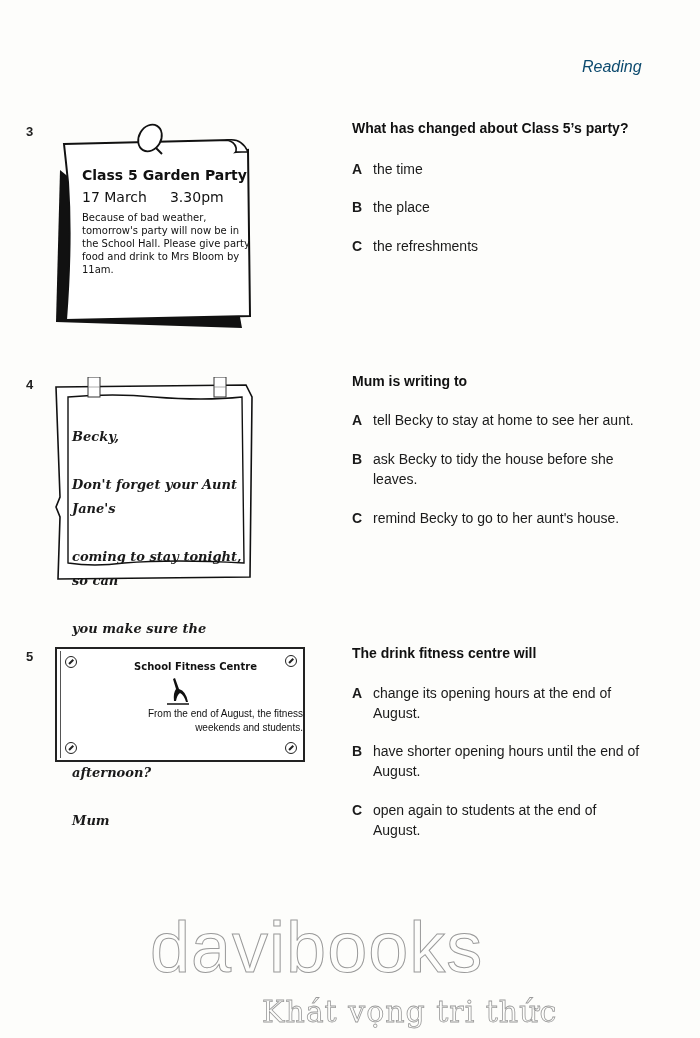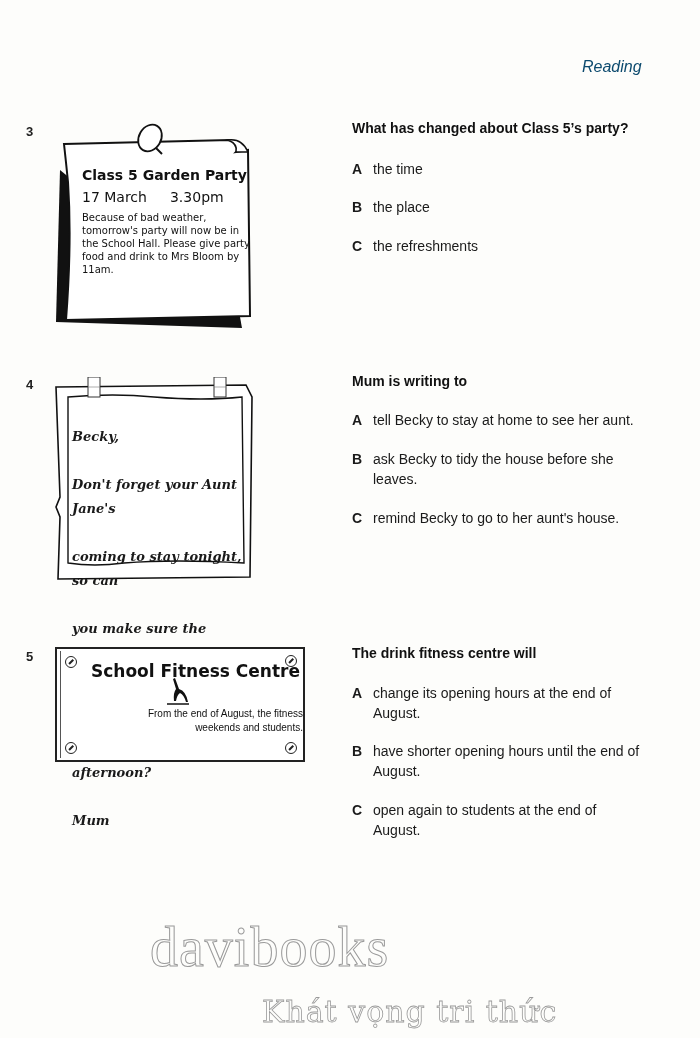--- a/index.html
+++ b/index.html
@@ -37,27 +37,27 @@
     position: absolute; left: 18px; top: 24px; width: 178px;
     font-family: "DejaVu Serif", serif; font-style: italic; font-weight: bold;
     font-size: 13px; line-height: 24px; color: #1a1a1a; white-space: pre-line;
   }
 
   
   .note5 { left: 55px; top: 647px; width: 250px; height: 115px; border: 2px solid #222; box-sizing: border-box; background: #fff; }
   .note5 .inner { position: absolute; left: 3px; top: 2px; right: 2px; bottom: 2px; border-left: 1px solid #555; }
   .note5 .screw { position: absolute; width: 12px; height: 12px; border: 1.5px solid #222; border-radius: 50%; box-sizing: border-box; }
   .note5 .screw::after { content: ""; position: absolute; left: 2px; top: 4px; width: 6px; height: 1.5px; background: #222; transform: rotate(-45deg); }
-  .note5 .title { position: absolute; left: 0; right: 0; top: 12px; text-align: center; font-family: "DejaVu Sans", sans-serif; font-weight: bold; font-size: 17px; padding-left: 31px; }
+  .note5 .title { position: absolute; left: 0; right: 0; top: 12px; text-align: center; font-family: "DejaVu Sans", sans-serif; font-weight: bold; font-size: 10px; padding-left: 31px; }
   .note5 .gym { position: absolute; left: 108px; top: 28px; }
   .note5 .body { position: absolute; left: 0; right: 0; top: 58px; text-align: right; font-family: Liberation Sans, sans-serif; font-size: 10px; line-height: 14px; }
 
   
   .wm-main {
-    left: 150px; top: 902px; font-family: Liberation Serif, serif; font-size: 56px; letter-spacing: 1px;
+    left: 150px; top: 902px; font-family: Liberation Sans, sans-serif; font-size: 72px; letter-spacing: 1px;
     color: transparent; -webkit-text-stroke: 1px #9a9a9a; line-height: 90px;
   }
   .wm-sub {
     left: 262px; top: 992px; font-family: "DejaVu Serif", serif; font-size: 30px; letter-spacing: 1px;
     color: transparent; -webkit-text-stroke: 0.8px #9a9a9a; line-height: 40px;
   }
   .page-num { left: 622px; top: 1050px; font-size: 13px; margin-left: 19px; }
 </style>
 </head>
 <body>

